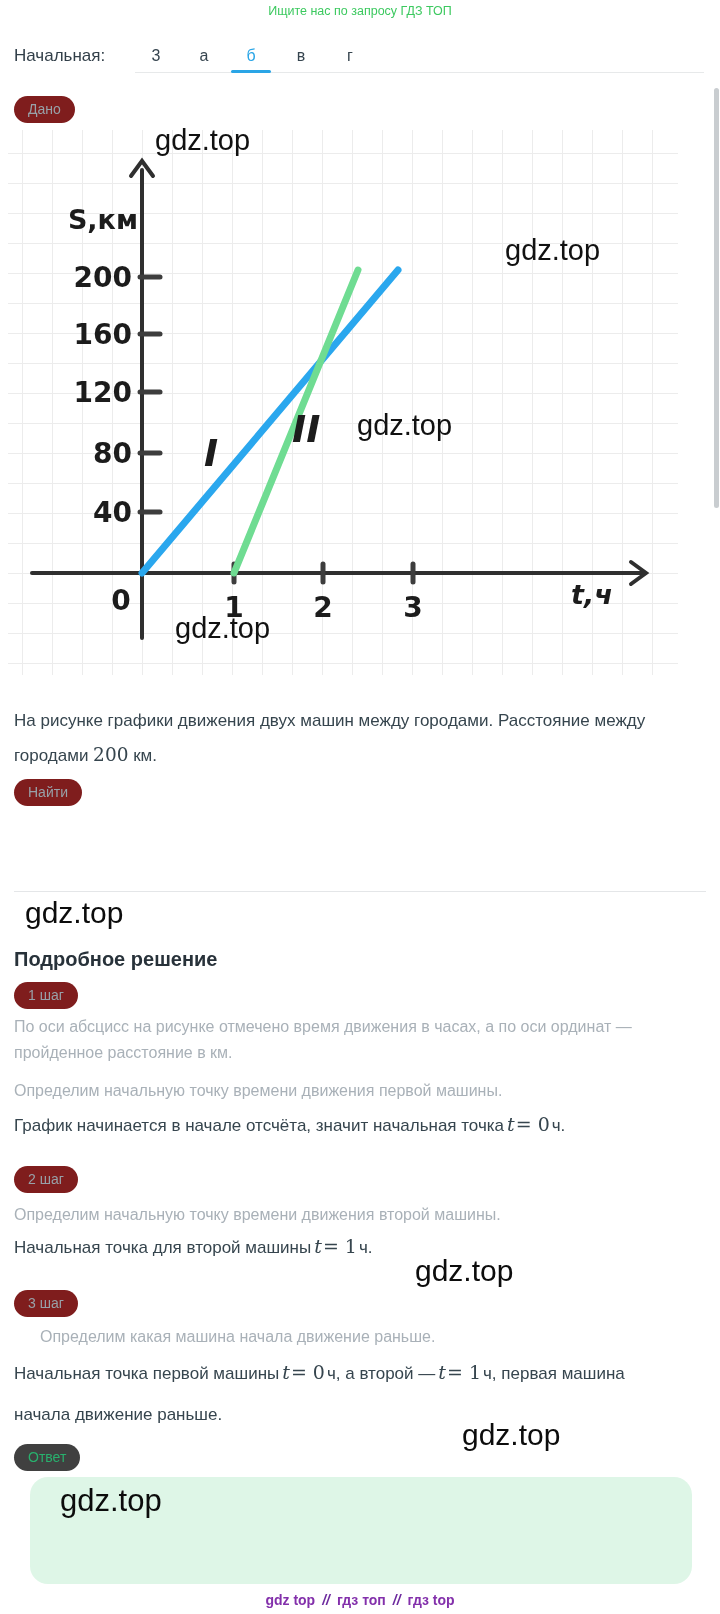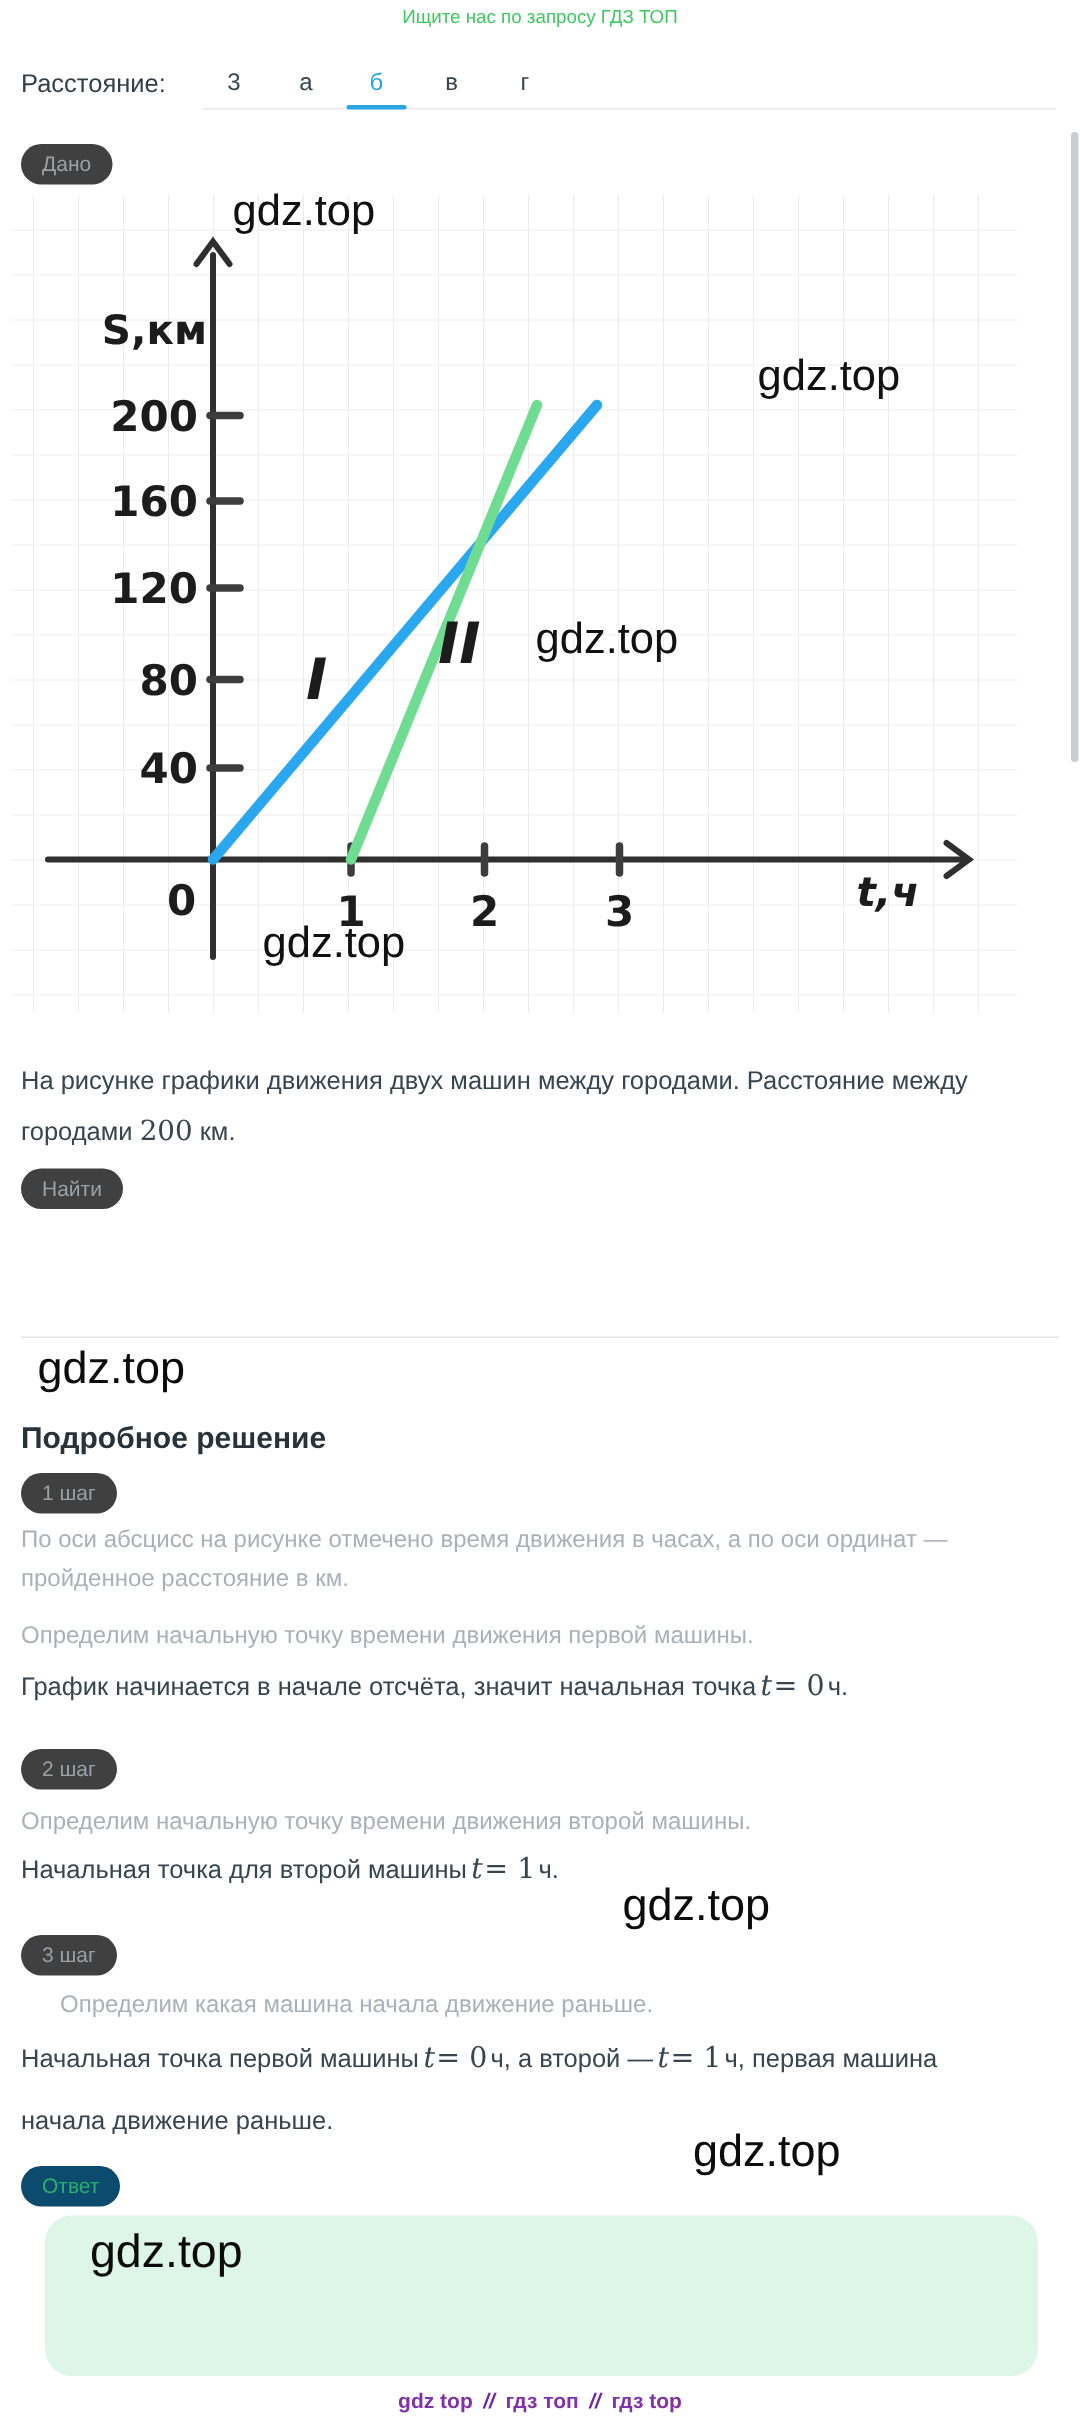--- a/index.html
+++ b/index.html
@@ -5,23 +5,23 @@
   html,body{margin:0;padding:0;background:#fff;}
   body{font-family:"Liberation Sans",sans-serif;}
   .page{position:relative;width:720px;height:1614px;background:#fff;overflow:hidden;}
   .abs{position:absolute;}
   .promo{width:720px;text-align:center;font-size:12.5px;font-weight:500;color:#3cc95f;}
   .subtasks-label{font-size:17px;color:#323f49;}
   .tab{width:30px;text-align:center;font-size:16px;color:#36454f;cursor:pointer;}
   .tab.active{color:#2aa5e6;}
   .tabs-hairline{height:1px;background:#e7e9ea;}
   .tab-underline{height:3px;background:#2aa5e6;border-radius:2px;}
-  .badge{display:inline-block;padding:5px 14px;border-radius:15px;background:#404040;
+  .badge{display:inline-block;padding:5px 14px;border-radius:15px;background:#7f1d1d;
          color:#98a1a8;font-size:14px;line-height:17px;}
-  .badge-green{background:#0c4a6e;color:#28b06d;}
+  .badge-green{background:#404040;color:#28b06d;}
   .graph{background:#fff;
     background-image:linear-gradient(#ececec 1px,transparent 1px),
                      linear-gradient(90deg,#ececec 1px,transparent 1px);
     background-size:30px 30px;background-position:14px 23px;}
   .graph svg{position:absolute;left:0;top:0;overflow:visible;}
   .axis{stroke:#2f2f2f;stroke-width:4;stroke-linecap:round;fill:none;}
   .tickmark{stroke:#3d3d3d;stroke-width:5;stroke-linecap:round;}
   .ticklabel{font-family:"DejaVu Sans",sans-serif;font-weight:bold;font-size:28px;fill:#1c1c1c;}
   .axtitle{font-family:"DejaVu Sans",sans-serif;font-weight:bold;font-size:27px;fill:#1c1c1c;}
   .axtitle.it{font-style:italic;}
@@ -46,21 +46,21 @@
   .footer .sep{margin:0 7px;font-style:italic;color:#6d2a9e;}
   .scroll-thumb{width:5px;background:#c9cdd0;border-radius:3px;}
 </style>
 </head>
 <body>
 
 <div class="page">
 
   <div class="abs promo" style="top:4px;left:0;">Ищите нас по запросу ГДЗ ТОП</div>
 
-  <div class="abs subtasks-label" style="top:46px;left:14px;">Расстояние:</div>
+  <div class="abs subtasks-label" style="top:46px;left:14px;">Начальная:</div>
   <div class="abs tab" style="top:47px;left:141px;">3</div>
   <div class="abs tab" style="top:47px;left:189px;">а</div>
   <div class="abs tab active" style="top:47px;left:236px;">б</div>
   <div class="abs tab" style="top:47px;left:286px;">в</div>
   <div class="abs tab" style="top:47px;left:335px;">г</div>
   <div class="abs tabs-hairline" style="top:72px;left:135px;width:569px;"></div>
   <div class="abs tab-underline" style="top:70px;left:231px;width:40px;"></div>
 
   <div class="abs badge" style="top:96px;left:14px;">Дано</div>
 

